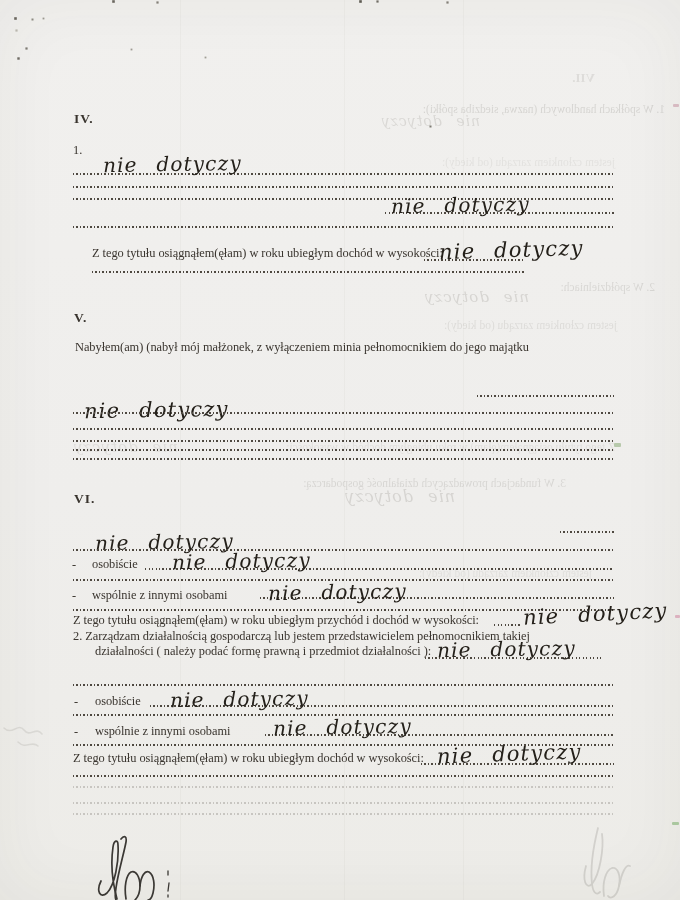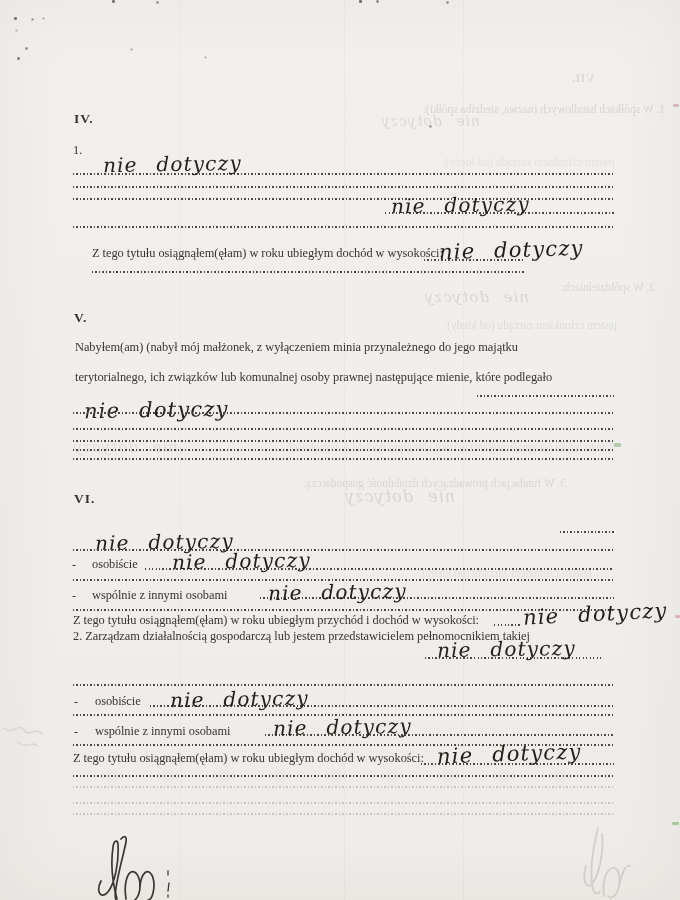--- a/index.html
+++ b/index.html
@@ -81,22 +81,21 @@
   <div class="dots" style="left:73px;top:198px;width:541px"></div>
   <div class="dots" style="left:385px;top:212px;width:229px"></div>
   <div class="hw" style="left:391px;top:193px">nie dotyczy</div>
   <div class="dots" style="left:73px;top:226px;width:541px"></div>
   <div class="txt" style="left:92px;top:246px">Z tego tytułu osiągnąłem(ęłam) w roku ubiegłym dochód w wysokości:</div>
   <div class="dots" style="left:424px;top:259px;width:101px"></div>
   <div class="hw" style="left:439px;top:238px;font-size:21px;transform:rotate(-1.8deg)">nie dotyczy</div>
   <div class="dots" style="left:92px;top:271px;width:433px"></div>
 
   <div class="txt sec" style="left:74px;top:310px">V.</div>
-  <div class="txt" style="left:75px;top:340px">Nabyłem(am) (nabył mój małżonek, z wyłączeniem minia przynależnego do jego majątku</div>
-  <div class="txt" style="left:75px;top:370px">terytorialnego, ich związków lub komunalnej osoby prawnej następujące mienie, które podlegało</div>
+  <div class="txt" style="left:75px;top:340px">Nabyłem(am) (nabył mój małżonek, z wyłączeniem minia pełnomocnikiem do jego majątku</div>
   <div class="dots" style="left:477px;top:395px;width:137px"></div>
   <div class="hw" style="left:84px;top:398px;font-size:21px">nie dotyczy</div>
   <div class="dots" style="left:73px;top:412px;width:541px"></div>
   <div class="dots" style="left:73px;top:428px;width:541px"></div>
   <div class="dots" style="left:73px;top:440px;width:541px"></div>
   <div class="dots" style="left:73px;top:449px;width:541px"></div>
   <div class="dots" style="left:73px;top:458px;width:541px"></div>
 
   <div class="txt sec" style="left:74px;top:491px">VI.</div>
   <div class="dots" style="left:560px;top:531px;width:54px"></div>
@@ -113,20 +112,21 @@
   <div class="txt" style="left:92px;top:588px">wspólnie z innymi osobami</div>
   <div class="dots" style="left:260px;top:597px;width:354px"></div>
   <div class="hw" style="left:268px;top:580px">nie dotyczy</div>
   <div class="dots" style="left:73px;top:609px;width:541px"></div>
 
   <div class="txt" style="left:73px;top:613px">Z tego tytułu osiągnąłem(ęłam) w roku ubiegłym przychód i dochód w wysokości:</div>
   <div class="dots" style="left:494px;top:624px;width:28px"></div>
   <div class="hw" style="left:523px;top:602px;font-size:21px;transform:rotate(-3deg)">nie dotyczy</div>
 
   <div class="txt" style="left:73px;top:629px">2. Zarządzam działalnością gospodarczą lub jestem przedstawicielem pełnomocnikiem takiej</div>
+  <div class="txt" style="left:95px;top:644px">działalności ( należy podać formę prawną i przedmiot działalności ):</div>
   <div class="dots" style="left:425px;top:657px;width:178px"></div>
   <div class="hw" style="left:437px;top:637px">nie dotyczy</div>
   <div class="dots" style="left:73px;top:684px;width:541px"></div>
 
   <div class="txt" style="left:74px;top:694px">-</div>
   <div class="txt" style="left:95px;top:694px">osobiście</div>
   <div class="dots" style="left:150px;top:705px;width:464px"></div>
   <div class="hw" style="left:170px;top:687px">nie dotyczy</div>
   <div class="dots" style="left:73px;top:714px;width:541px"></div>
 

